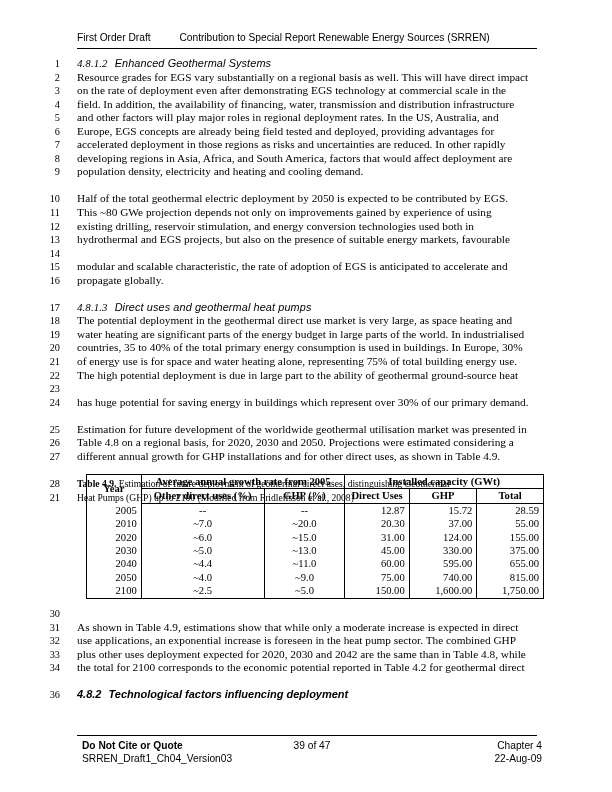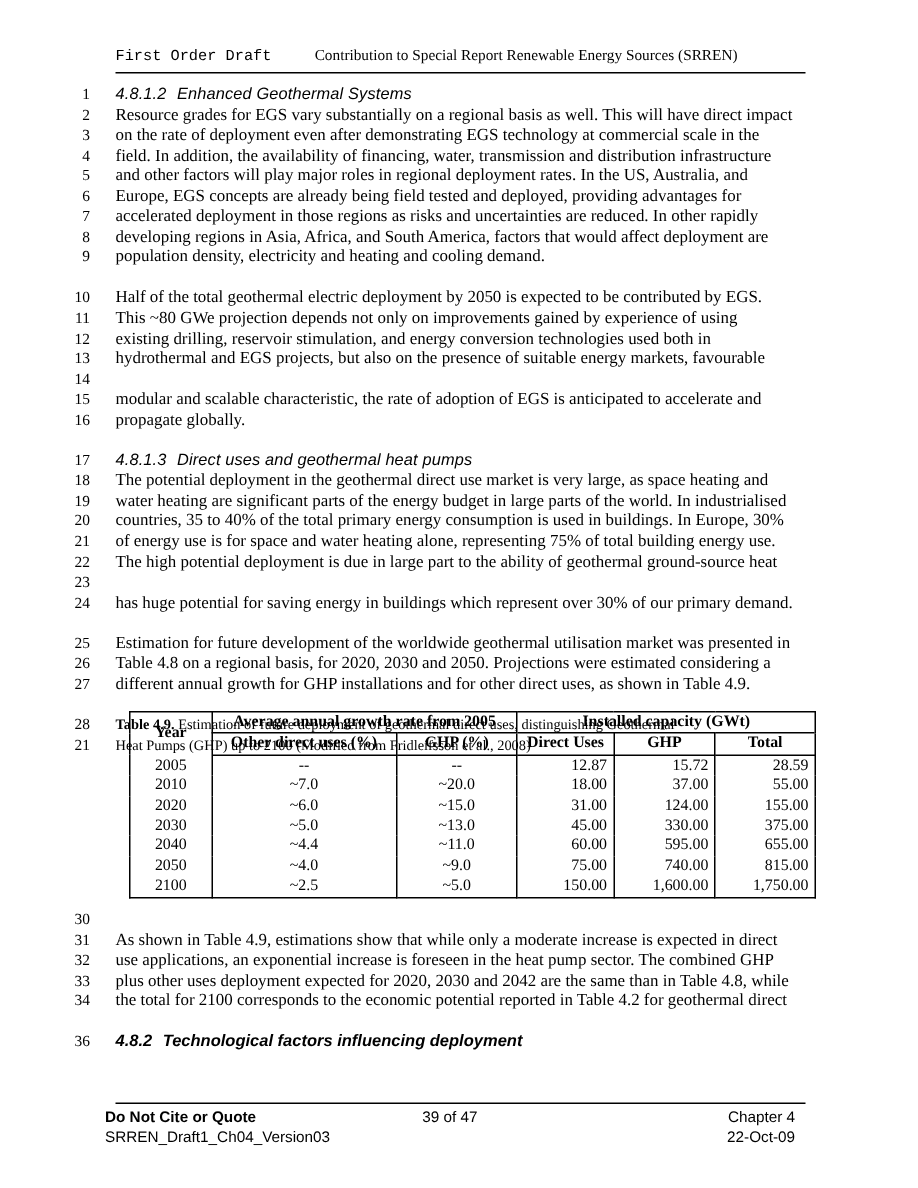--- a/index.html
+++ b/index.html
@@ -27,22 +27,22 @@
   .rh {
     position: absolute;
     left: 77px;
     top: 31px;
     width: 460px;
     font-family: "Liberation Sans", "DejaVu Sans", sans-serif;
     font-size: 10.2px;
     line-height: 13px;
     white-space: nowrap;
   }
-  .rh-left   { display: inline-block; font-family: Liberation Mono, monospace; }
-  .rh-right  { display: inline-block; margin-left: 26px; font-family: Liberation Serif, serif; }
+  .rh-left   { display: inline-block; }
+  .rh-right  { display: inline-block; margin-left: 26px; }
   .rh-rule {
     position: absolute;
     left: 77px;
     top: 48px;
     width: 460px;
     height: 1px;
     background: #000;
   }
 
   
@@ -74,21 +74,21 @@
   }
 
   
   .h-sub {
     font-family: "Liberation Sans", "DejaVu Sans", sans-serif;
     font-size: 10.9px;
     font-style: italic;
     font-weight: normal;
     letter-spacing: 0.1px;
   }
-  .h-sub .num { margin-right: 7px; }
+  .h-sub .num { margin-right: 7px; font-family: Liberation Serif, serif; }
   .h-main {
     font-family: "Liberation Sans", "DejaVu Sans", sans-serif;
     font-size: 11px;
     font-style: italic;
     font-weight: bold;
   }
   .h-main .num { margin-right: 7px; }
 
   
   .cap {
@@ -118,42 +118,42 @@
   }
   table.t th {
     font-weight: bold;
     text-align: center;
   }
   .bt { border-top: 1.1px solid #000; }
   .bb { border-bottom: 1.1px solid #000; }
   .bl { border-left: 1.1px solid #000; }
   .br { border-right: 1.1px solid #000; }
   td.num, th.num { text-align: right; padding-right: 7px; }
-  td.yr { text-align: center; font-family: Liberation Serif, serif; }
+  td.yr { text-align: right; font-family: Liberation Serif, serif; }
   td.ctr { text-align: center; }
 
   .c-year { width: 52px; }
   .c-odu  { width: 136px; }
   .c-ghp  { width: 84px; }
   .c-du   { width: 62px; }
   .c-gh   { width: 64px; }
   .c-tot  { width: 63px; }
 
   
   .ft-rule {
     position: absolute;
     left: 77px;
     top: 735px;
     width: 460px;
     height: 1px;
     background: #000;
   }
   .footer {
     position: absolute;
-    left: 70px;
+    left: 82px;
     top: 739px;
     width: 460px;
     font-family: "Liberation Sans", "DejaVu Sans", sans-serif;
     font-size: 10.2px;
     line-height: 13.4px;
   }
   .ft-line { position: relative; height: 13.4px; }
   .ft-l { position: absolute; left: 0; }
   .ft-c { position: absolute; left: 0; width: 460px; text-align: center; }
   .ft-r { position: absolute; right: 0; }
@@ -325,21 +325,21 @@
             <td class="ctr br">--</td>
             <td class="ctr br">--</td>
             <td class="num br">12.87</td>
             <td class="num br">15.72</td>
             <td class="num br">28.59</td>
           </tr>
           <tr>
             <td class="yr br bl">2010</td>
             <td class="ctr br">~7.0</td>
             <td class="ctr br">~20.0</td>
-            <td class="num br">18.00</td>
+            <td class="num br">20.30</td>
             <td class="num br">37.00</td>
             <td class="num br">55.00</td>
           </tr>
           <tr>
             <td class="yr br bl">2020</td>
             <td class="ctr br">~6.0</td>
             <td class="ctr br">~15.0</td>
             <td class="num br">31.00</td>
             <td class="num br">124.00</td>
             <td class="num br">155.00</td>
@@ -413,17 +413,17 @@
 
   <div class="ft-rule"></div>
   <div class="footer">
     <div class="ft-line">
       <span class="ft-l ft-bold">Do Not Cite or Quote</span>
       <span class="ft-c">39 of 47</span>
       <span class="ft-r">Chapter 4</span>
     </div>
     <div class="ft-line">
       <span class="ft-l">SRREN_Draft1_Ch04_Version03</span>
-      <span class="ft-r">22-Oct-09</span>
+      <span class="ft-r">22-Aug-09</span>
     </div>
   </div>
 
 </div>
 
 </body></html>

